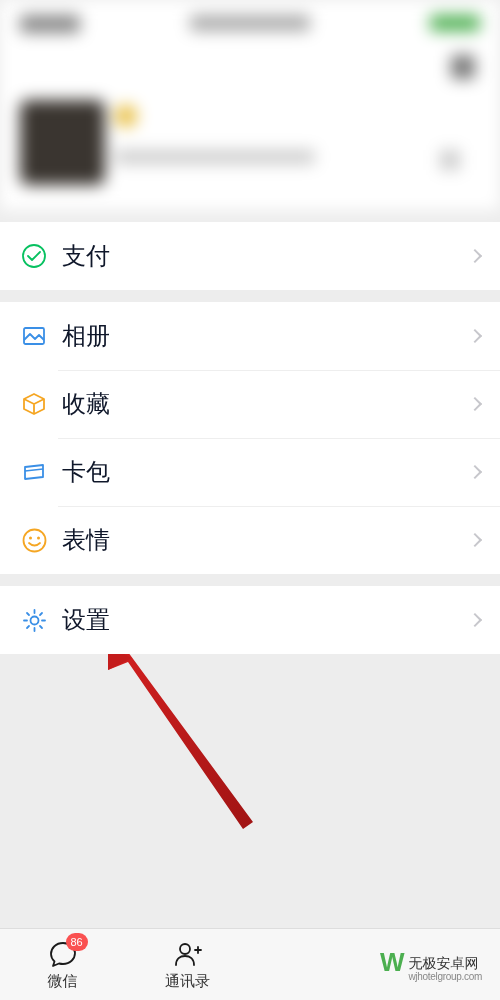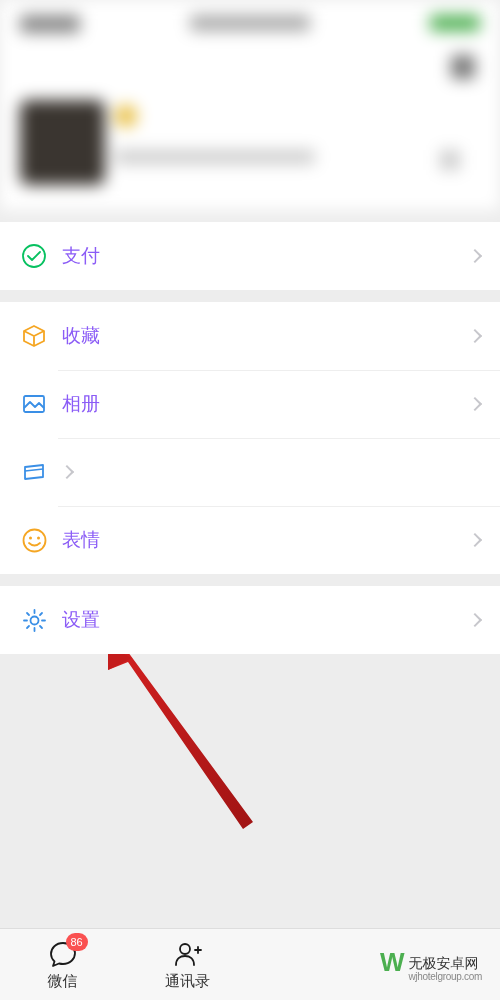--- a/index.html
+++ b/index.html
@@ -119,22 +119,22 @@
     .menu-icon {
       width: 28px;
       height: 28px;
       margin-right: 14px;
       flex-shrink: 0;
       display: flex;
       align-items: center;
       justify-content: center;
     }
     .menu-label {
-      font-size: 19px;
-      color: #8b5cf6;
+      font-size: 24px;
+      color: #0f172a;
       flex: 1;
     }
     .chevron {
       width: 10px;
       height: 10px;
       border-top: 2px solid #c7c7cc;
       border-right: 2px solid #c7c7cc;
       transform: rotate(45deg);
     }
 
@@ -264,44 +264,45 @@
     </div>
     <span class="menu-label">支付</span>
     <div class="chevron"></div>
   </div>
 </div>
 
 <div class="section">
   <div class="menu-item">
     <div class="menu-icon">
       <svg width="26" height="26" viewBox="0 0 26 26">
+        <rect x="3" y="5" width="20" height="16" rx="1.5" fill="none" stroke="#3a8fe6" stroke-width="1.8"></rect>
+        <path d="M3 17 L9 11 L14 16 L18 12 L23 17" fill="none" stroke="#3a8fe6" stroke-width="1.8" stroke-linejoin="round"></path>
+      </svg>
+    </div>
+    <span class="menu-label">相册</span>
+    <div class="chevron"></div>
+  </div>
+  <div class="menu-item">
+    <div class="menu-icon">
+      <svg width="26" height="26" viewBox="0 0 26 26">
         <path d="M3 8 L13 3 L23 8 L23 18 L13 23 L3 18 Z" fill="none" stroke="#f5a623" stroke-width="1.8" stroke-linejoin="round"></path>
         <path d="M3 8 L13 13 L23 8 M13 13 L13 23" fill="none" stroke="#f5a623" stroke-width="1.8" stroke-linejoin="round"></path>
       </svg>
     </div>
     <span class="menu-label">收藏</span>
-    <div class="chevron"></div>
-  </div>
-  <div class="menu-item">
-    <div class="menu-icon">
-      <svg width="26" height="26" viewBox="0 0 26 26">
-        <rect x="3" y="5" width="20" height="16" rx="1.5" fill="none" stroke="#3a8fe6" stroke-width="1.8"></rect>
-        <path d="M3 17 L9 11 L14 16 L18 12 L23 17" fill="none" stroke="#3a8fe6" stroke-width="1.8" stroke-linejoin="round"></path>
-      </svg>
-    </div>
-    <span class="menu-label">相册</span>
     <div class="chevron"></div>
   </div>
   <div class="menu-item">
     <div class="menu-icon">
       <svg width="26" height="26" viewBox="0 0 26 26">
         <path d="M4 8 L22 6 L22 18 L4 20 Z" fill="none" stroke="#3a8fe6" stroke-width="1.8" stroke-linejoin="round"></path>
         <path d="M4 12 L22 10" fill="none" stroke="#3a8fe6" stroke-width="1.6"></path>
       </svg>
     </div>
+    <span class="menu-label">卡包</span>
     <div class="chevron"></div>
   </div>
   <div class="menu-item">
     <div class="menu-icon">
       <svg width="27" height="27" viewBox="0 0 27 27">
         <circle cx="13.5" cy="13.5" r="11" fill="none" stroke="#f5a623" stroke-width="1.8"></circle>
         <circle cx="9.5" cy="11" r="1.5" fill="#f5a623"></circle>
         <circle cx="17.5" cy="11" r="1.5" fill="#f5a623"></circle>
         <path d="M8 16 Q13.5 21 19 16" fill="none" stroke="#f5a623" stroke-width="1.8" stroke-linecap="round"></path>
       </svg>

